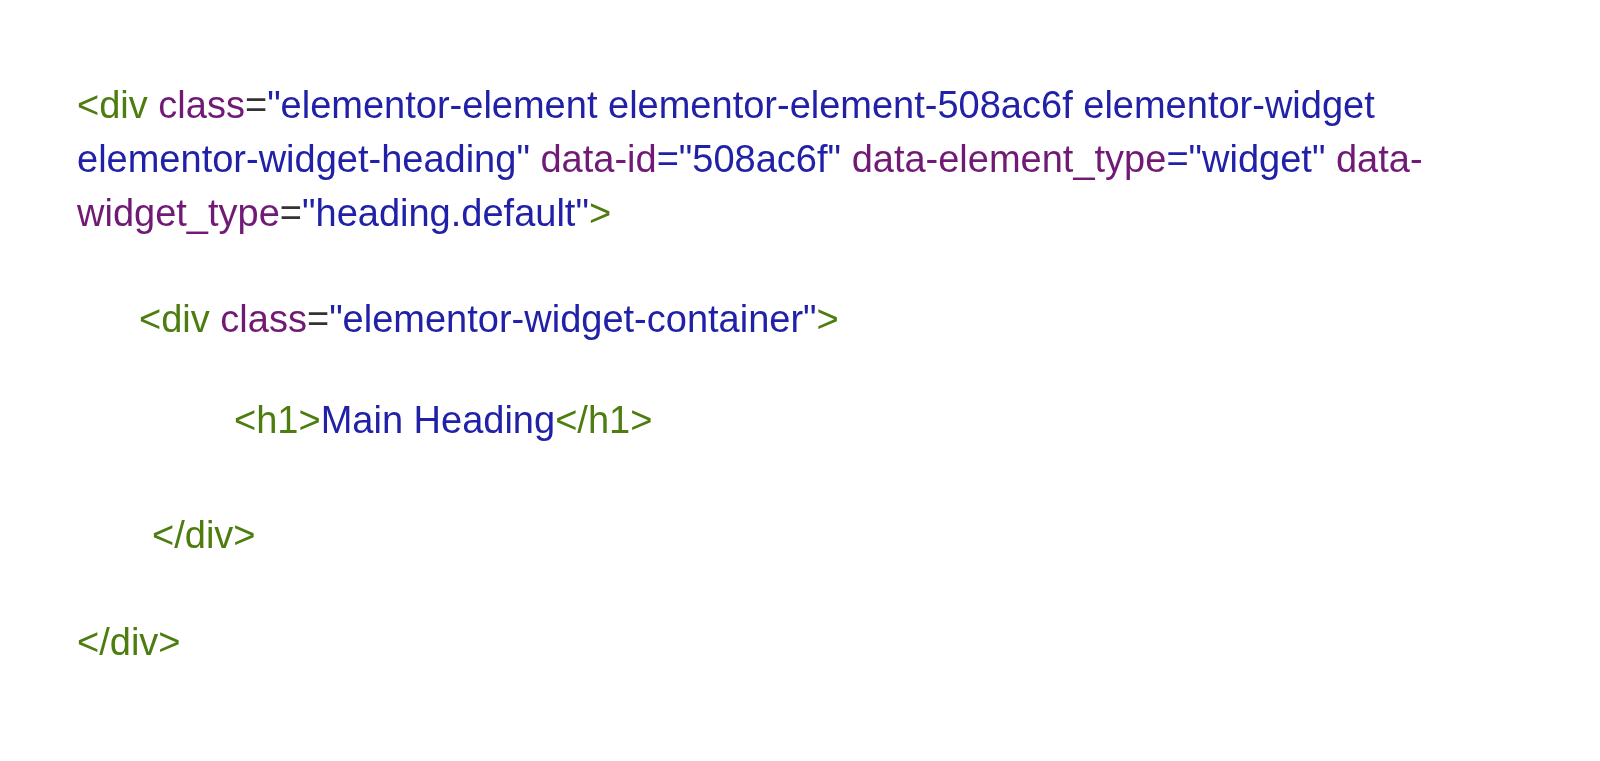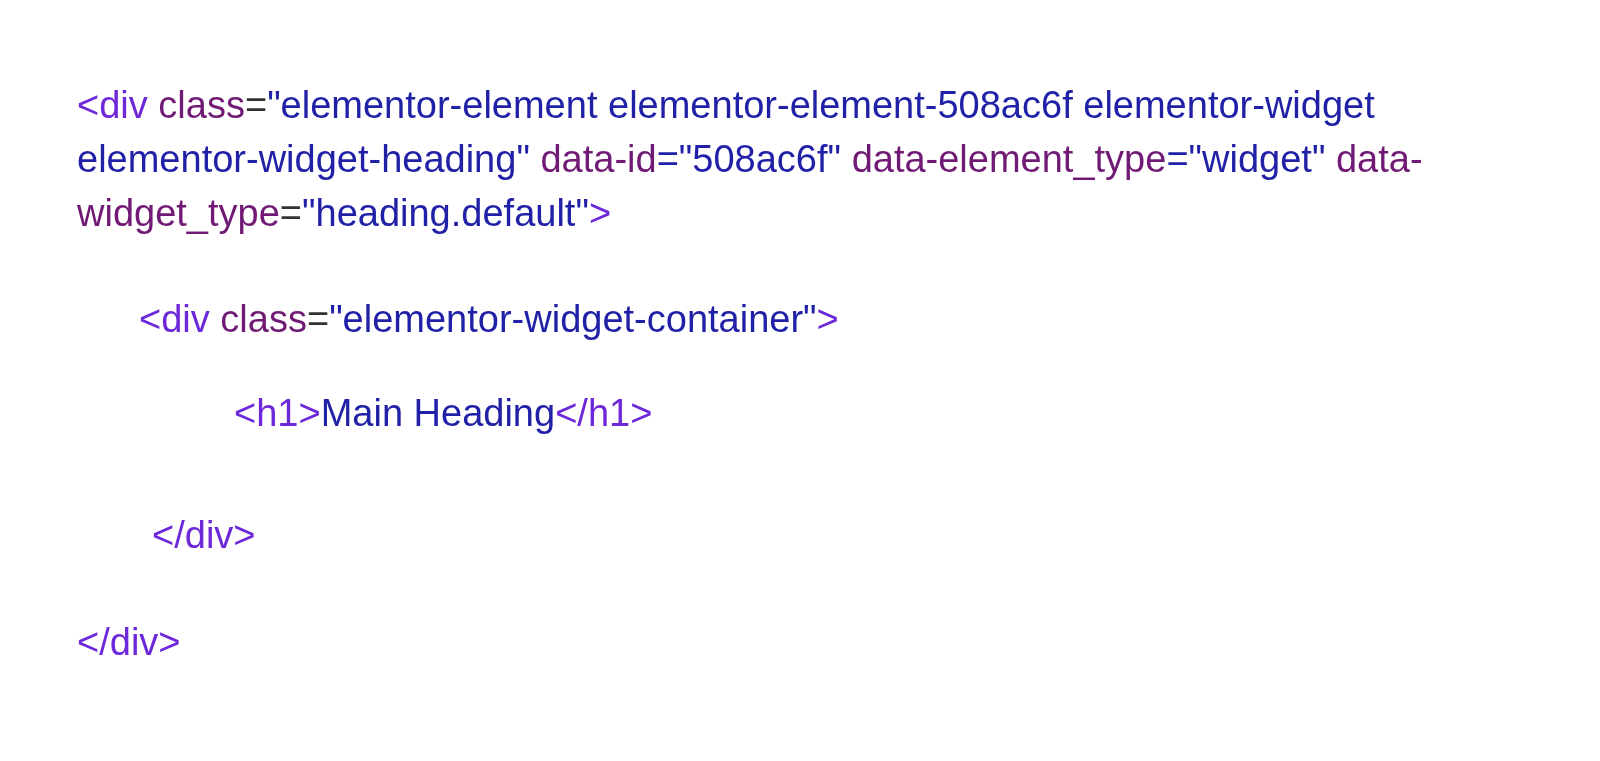--- a/index.html
+++ b/index.html
@@ -21,24 +21,24 @@
       left: 77px;
       top: 78px;
       width: 1460px;
     }
     .line {
       white-space: pre-wrap;
       word-break: normal;
     }
     .l-outer-open { position: absolute; left: 0; top: 0; width: 1460px; }
     .l-inner-open { position: absolute; left: 62px; top: 214px; white-space: nowrap; }
-    .l-h1 { position: absolute; left: 157px; top: 308px; white-space: nowrap; }
+    .l-h1 { position: absolute; left: 157px; top: 315px; white-space: nowrap; }
     .l-inner-close { position: absolute; left: 75px; top: 430px; white-space: nowrap; }
     .l-outer-close { position: absolute; left: 0; top: 537px; white-space: nowrap; }
-    .tag { color: #6d28d9; }
+    .tag { color: #4d7c0f; }
     .attr { color: #701a75; }
     .eq { color: #333333; }
     .eq-blue { color: #2121a8; }
     .val { color: #2121a8; }
     .text { color: #2121a8; }
   </style>
 </head>
 <body>
 
 <div class="code">

